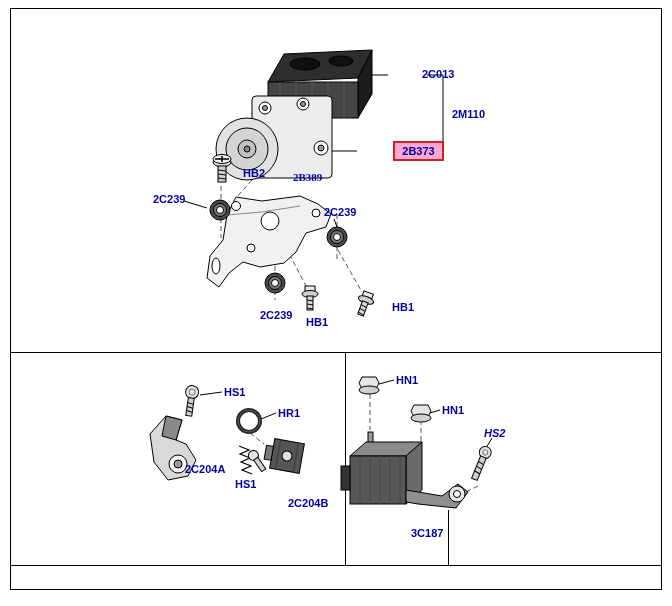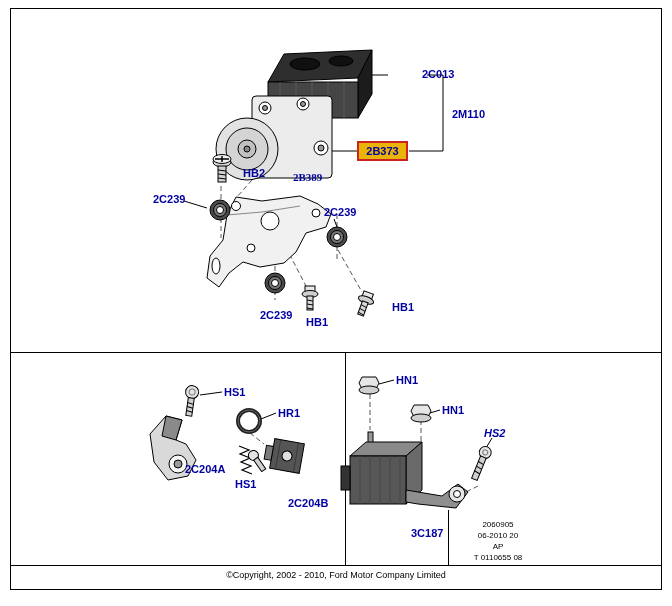--- a/index.html
+++ b/index.html
@@ -21,21 +21,22 @@
     color: var(--label-color, #0000a0);
     white-space: nowrap;
     cursor: pointer;
   }
   .highlight-box {
     position: absolute;
     border: 2px solid var(--highlight-color, #cc2222);
     display: flex;
     align-items: center;
     justify-content: center;
-    background: #eab308;
+    background: #f9a8d4;
+    margin-left: 36px;
   }
   .highlight-box .part-label-inline {
     font-size: 11px;
     font-weight: bold;
     color: var(--label-color, #0000a0);
     white-space: nowrap;
     cursor: pointer;
   }
   .stamp {
     position: absolute;
@@ -275,22 +276,15 @@
   <div class="part-label" style="left:278px; top:408px;">HR1</div>
   <div class="part-label" style="left:235px; top:479px;">HS1</div>
   <div class="part-label" style="left:185px; top:464px;">2C204A</div>
   <div class="part-label" style="left:288px; top:498px;">2C204B</div>
 
   <div class="part-label" style="left:396px; top:375px;">HN1</div>
   <div class="part-label" style="left:442px; top:405px;">HN1</div>
   <div class="part-label" style="left:484px; top:428px;font-style:italic;">HS2</div>
   <div class="part-label" style="left:411px; top:528px;">3C187</div>
 
-  <div class="stamp">
-    <div>2060905</div>
-    <div>06-2010 20</div>
-    <div>AP</div>
-    <div>T 0110655 08</div>
-  </div>
-
-  <div class="copyright">©Copyright, 2002 - 2010, Ford Motor Company Limited</div>
+
 
 </div>
 
 </body></html>

